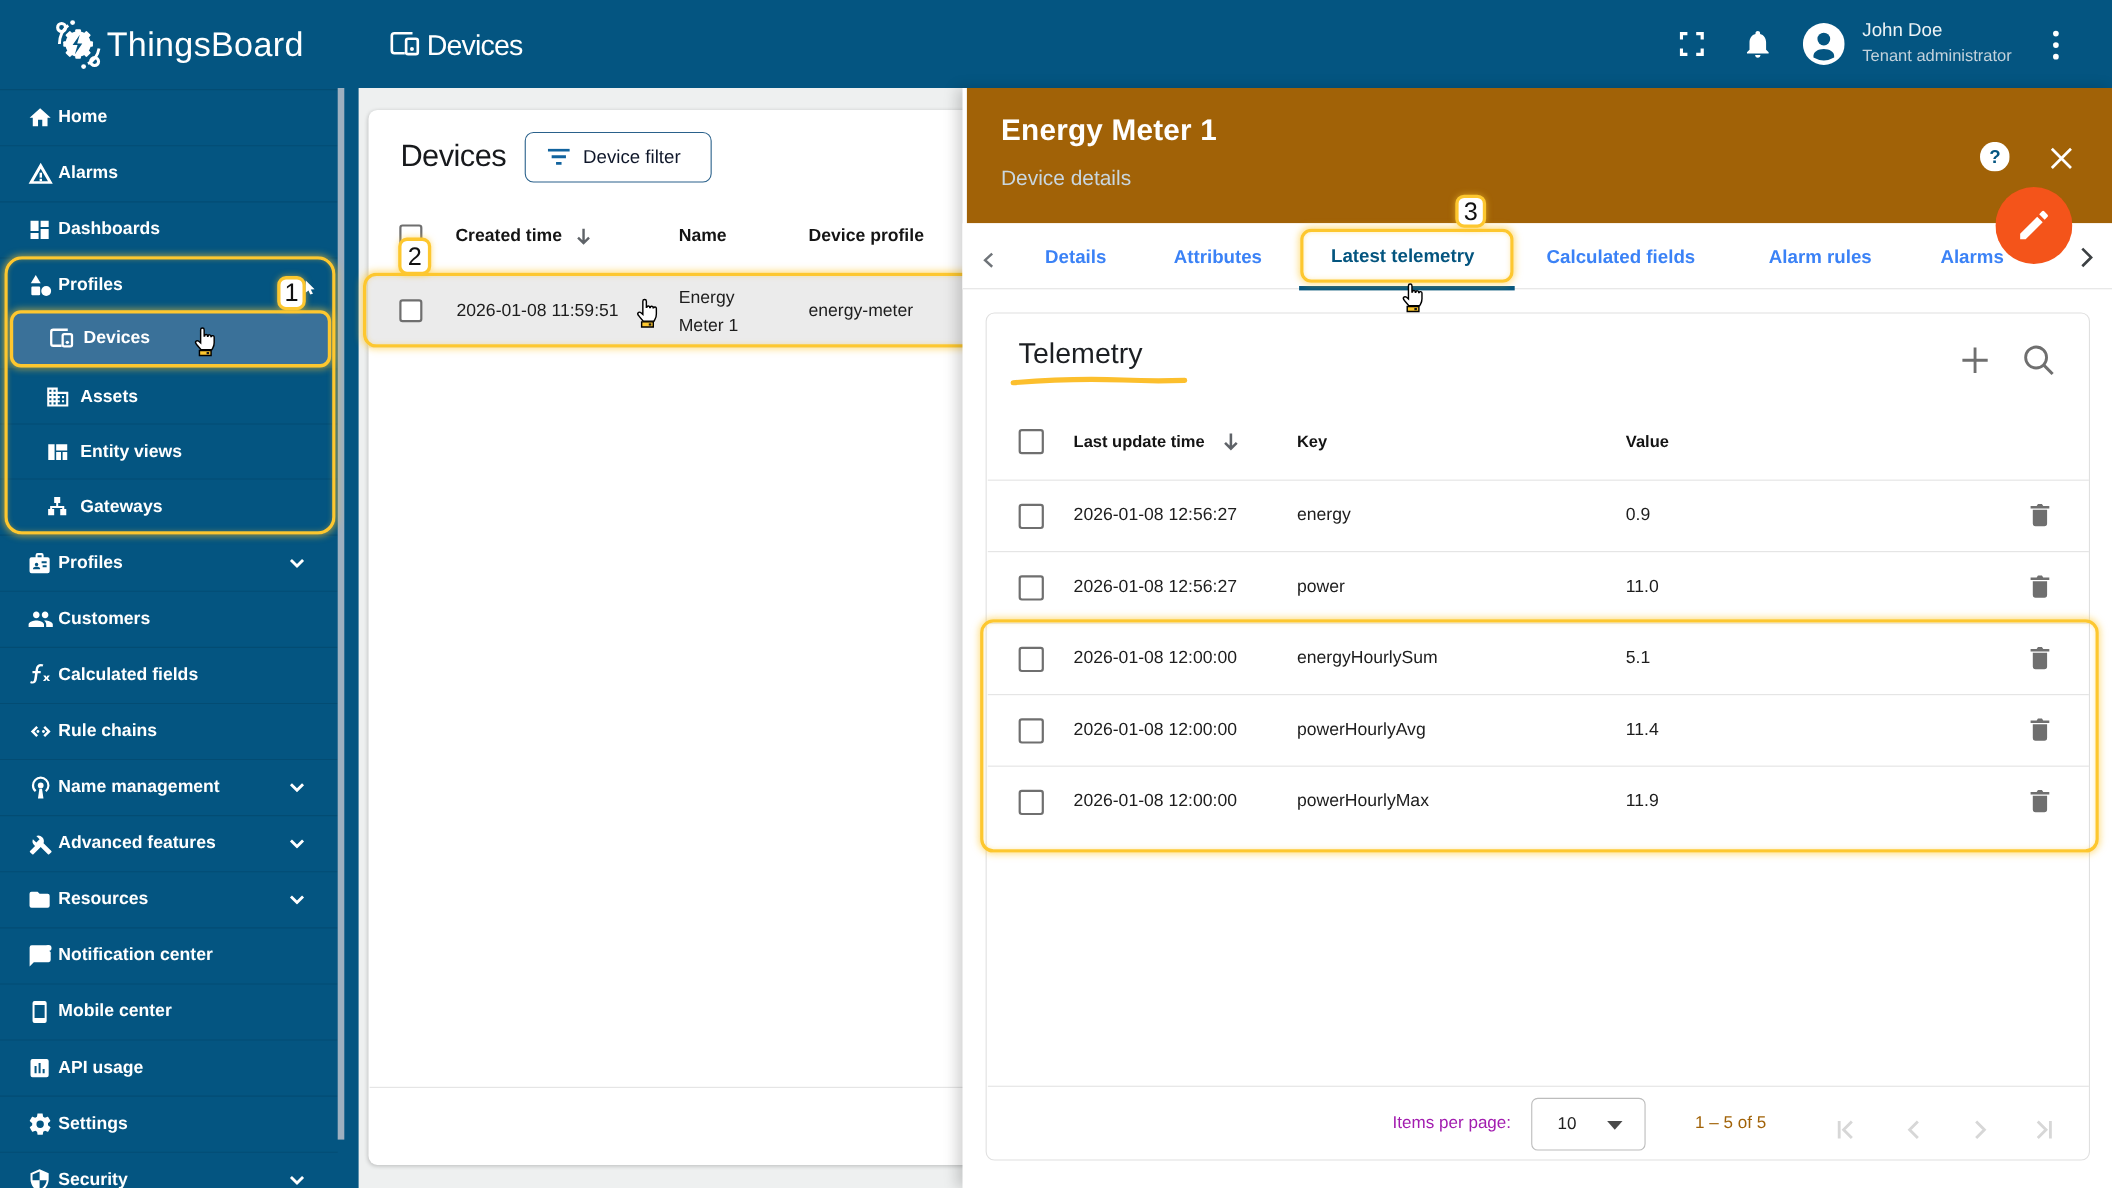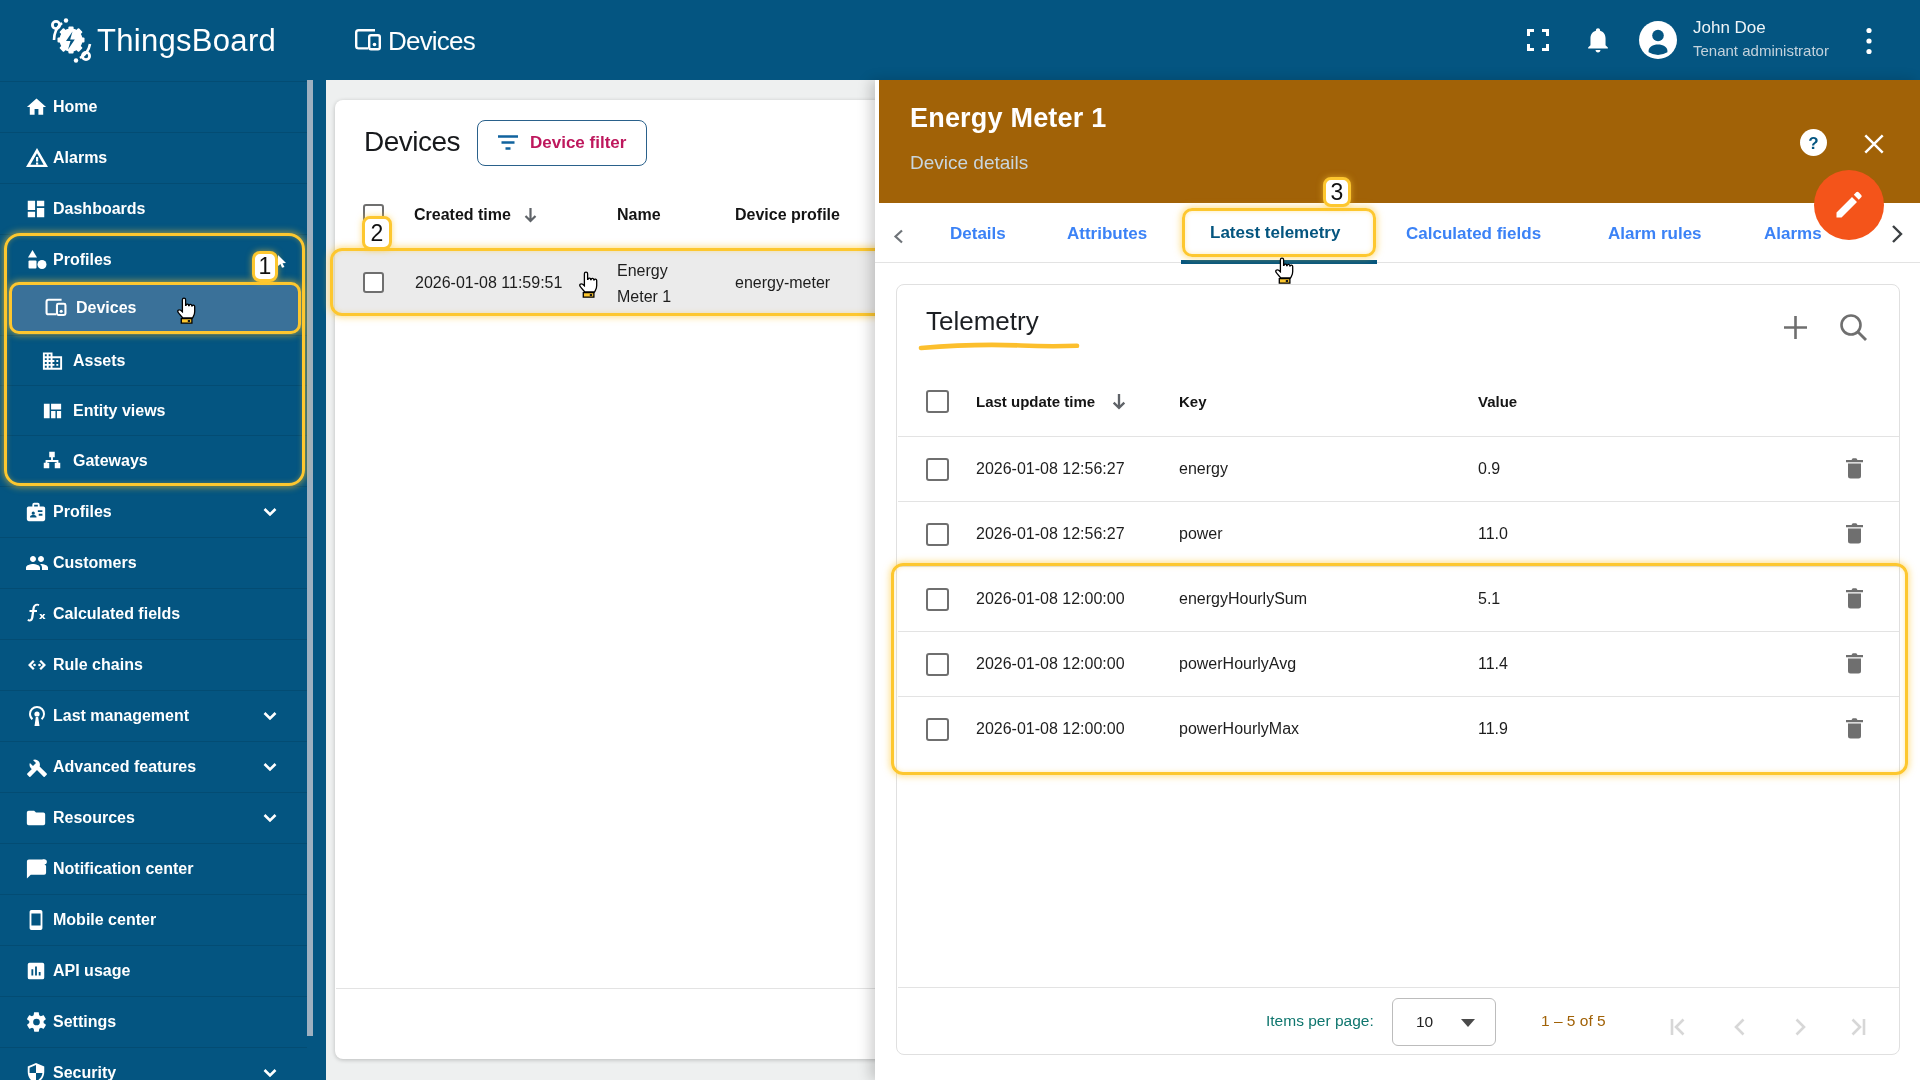--- a/index.html
+++ b/index.html
@@ -166,21 +166,21 @@
         <circle cx="14.5" cy="12" r="1.3" fill="#fff"></circle>
       </svg>
   <span class="lb">Rule chains</span>
     </div>
  <div class="item" style="top:610px">
   <svg width="24" height="24" viewBox="0 0 24 24">
         <path d="M12 2a8 8 0 0 0-8 8c0 2.4 1 4.5 2.7 6l1.4-1.5A6 6 0 0 1 6 10a6 6 0 1 1 12 0c0 1.8-.8 3.4-2.1 4.5l1.4 1.5A8 8 0 0 0 20 10a8 8 0 0 0-8-8z" fill="#fff"></path>
         <circle cx="12" cy="10" r="2.6" fill="#fff"></circle>
         <path d="M10.8 13h2.4l1.3 9h-5z" fill="#fff"></path>
       </svg>
-  <span class="lb">Last management</span>
+  <span class="lb">Name management</span>
   <svg class="chev" width="14" height="9" viewBox="0 0 14 9">
         <path d="M1.5 1.5 7 7l5.5-5.5" fill="none" stroke="#fff" stroke-width="2.6"></path>
       </svg>
     </div>
  <div class="item" style="top:661px">
   <svg width="24" height="24" viewBox="0 0 24 24">
         <path d="m21.7 18.6-7.1-7.1c.7-1.8.3-3.9-1.2-5.4A5 5 0 0 0 8 4.9L11 8 8 11 4.9 8a5 5 0 0 0 1.2 5.4 5 5 0 0 0 5.4 1.2l7.1 7.1c.3.3.8.3 1.1 0l2-2c.3-.3.3-.8 0-1.1z" fill="#fff"></path>
         <path d="M2.3 18.6 9.4 11.5 12.5 14.6 5.4 21.7c-.3.3-.8.3-1.1 0l-2-2a.8.8 0 0 1 0-1.1z" fill="#fff"></path>
       </svg>
   <span class="lb">Advanced features</span>
@@ -233,21 +233,21 @@
     </div>
 </div>
 <div class="sthumb"></div>
 <div class="ybox" style="left:4px;top:233px;width:301px;height:253px;border-radius:16px"></div>
 <div class="devcard">
  <div class="abs" style="left:29px;top:26px;font-size:28px;letter-spacing:-.5px;color:#17191c">Devices</div>
  <div class="abs" style="left:142px;top:20px;width:170px;height:46px;border:1.5px solid #2a618b;border-radius:8px">
   <svg class="abs" style="left:20px;top:14px" width="20" height="15" viewBox="0 0 20 15">
         <path d="M0,1.5 h20 M3.5,7.5 h13 M7.5,13.5 h5" stroke="#11639e" stroke-width="2.6" fill="none"></path>
       </svg>
-  <div class="abs" style="left:52px;top:12px;font-size:17px;font-weight:700;color:#be185d">Device filter</div>
+  <div class="abs" style="left:52px;top:12px;font-size:17px;font-weight:400;color:#0f172a">Device filter</div>
  </div>
  <div class="cb" style="left:28px;top:104px;width:21px;height:21px"></div>
  <div class="hdtx" style="left:79px;top:106px">Created time</div>
  <svg class="abs" style="left:188px;top:107px" width="15" height="16" viewBox="0 0 15 16">
       <path d="M7.5,1 v12 M2.5,9 l5,5 5,-5" fill="none" stroke="#5f6368" stroke-width="2.2"></path>
     </svg>
  <div class="hdtx" style="left:282px;top:106px">Name</div>
  <div class="hdtx" style="left:400px;top:106px">Device profile</div>
  <div class="abs" style="left:0px;top:150px;width:1250px;height:66px;background:#ebebeb"></div>
  <div class="cb" style="left:28px;top:172px;width:21px;height:21px"></div>
@@ -338,21 +338,21 @@
         <path d="M3,6.5 h13 V19 a2.5,2.5 0 0 1 -2.5,2.5 h-8 A2.5,2.5 0 0 1 3,19 Z M1,3 h17 v2.2 h-17 z M6.5,3 l1.2,-1.8 h3.6 L12.5,3 z" fill="#6f6f6f"></path>
       </svg>
   <div class="cb" style="left:29px;top:433px;width:23px;height:23px"></div>
   <div class="rowtx" style="left:79px;top:435px">2026-01-08 12:00:00</div>
   <div class="rowtx" style="left:282px;top:435px">powerHourlyMax</div>
   <div class="rowtx" style="left:581px;top:435px">11.9</div>
   <svg class="trash" style="left:948px;top:432px" viewBox="0 0 19 22">
         <path d="M3,6.5 h13 V19 a2.5,2.5 0 0 1 -2.5,2.5 h-8 A2.5,2.5 0 0 1 3,19 Z M1,3 h17 v2.2 h-17 z M6.5,3 l1.2,-1.8 h3.6 L12.5,3 z" fill="#6f6f6f"></path>
       </svg>
   <div class="hdiv" style="left:1px;top:702px;width:1001px"></div>
-  <div class="abs" style="left:369px;top:727px;font-size:15.5px;color:#0f766e">Items per page:</div>
+  <div class="abs" style="left:369px;top:727px;font-size:15.5px;color:#a21caf">Items per page:</div>
   <div class="abs" style="left:495px;top:713px;width:104px;height:48px;border:1px solid #bcbcbc;border-radius:6px">
    <div class="abs" style="left:23px;top:14px;font-size:15.5px;color:#222">10</div>
    <div class="abs" style="left:68px;top:20px;width:0;height:0;border-left:7.5px solid transparent;border-right:7.5px solid transparent;border-top:8.5px solid #4a4a4a"></div>
   </div>
   <div class="abs" style="left:644px;top:727px;font-size:15.5px;color:#a16207">1 – 5 of 5</div>
   <svg class="pgc" style="left:769px;top:730px" viewBox="0 0 24 24">
         <path d="M17.5,4.5 L10,12 L17.5,19.5" fill="none" stroke="#d7d7d7" stroke-width="2.6"></path>
         <path d="M6,4 v16" stroke="#d7d7d7" stroke-width="2.6"></path>
       </svg>
   <svg class="pgc" style="left:831px;top:730px" viewBox="0 0 24 24">

